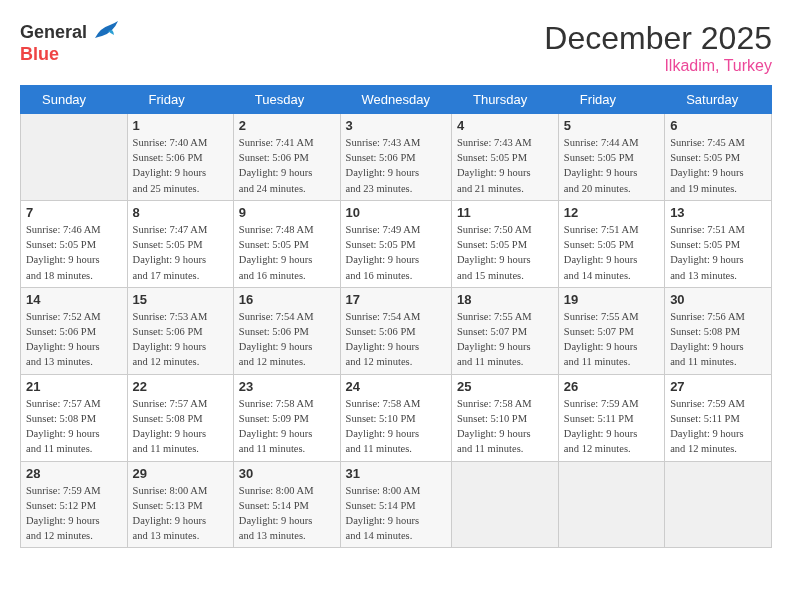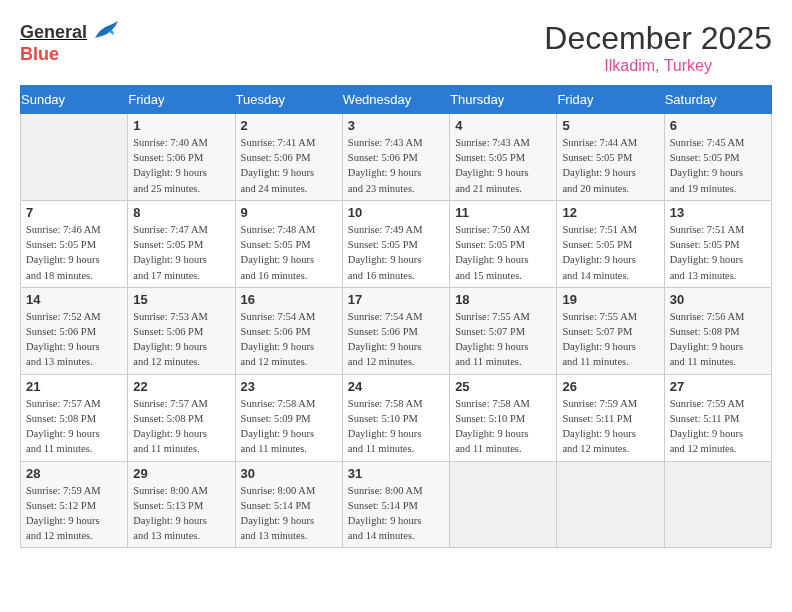--- a/index.html
+++ b/index.html
@@ -29,40 +29,40 @@
       font-size: 18px;
       font-weight: bold;
       color: #ef4444;
     }
     .logo-bird {
       width: 30px;
       height: 24px;
       margin-left: 3px;
     }
     .title-block {
-      text-align: center;
+      text-align: right;
     }
     .month-year {
       font-size: 32px;
       color: #333;
       font-weight: normal;
     }
     .location {
       font-size: 16px;
       color: #ec4899;
     }
     table {
       width: 100%;
       border-collapse: collapse;
       font-size: 11px;
     }
     thead tr th {
       background-color: #2b7bd4;
       color: #fff;
-      padding: 6px 0;
+      padding: 6px 21px;
       text-align: left;
       font-size: 13px;
       font-weight: normal;
       border: 1px solid #2b7bd4;
     }
     tbody tr td {
       border: 1px solid #ccc;
       vertical-align: top;
       padding: 4px 5px;
       min-height: 70px;
@@ -89,21 +89,21 @@
     .empty-cell {
       background-color: #f0f0f0 !important;
     }
   </style>
 </head>
 <body>
 
 <div class="header">
   <div class="logo">
     <div style="display:flex;flex-direction:column;align-items:flex-start;">
-      <div style="display:flex;align-items:center;text-decoration:underline;">
+      <div style="display:flex;align-items:center;">
         <span class="logo-text-general">General</span>
         <svg class="logo-bird" viewBox="0 0 30 24" xmlns="http://www.w3.org/2000/svg">
           <path d="M5 18 Q10 8 20 5 Q25 3 28 1 Q26 6 22 10 Q18 14 12 16 Q8 17 5 18Z" fill="#1a6fbd"></path>
           <path d="M22 10 Q24 12 24 15 Q20 13 18 11Z" fill="#2b9fd4"></path>
         </svg>
       </div>
       <span class="logo-text-blue">Blue</span>
     </div>
   </div>
   <div class="title-block">

